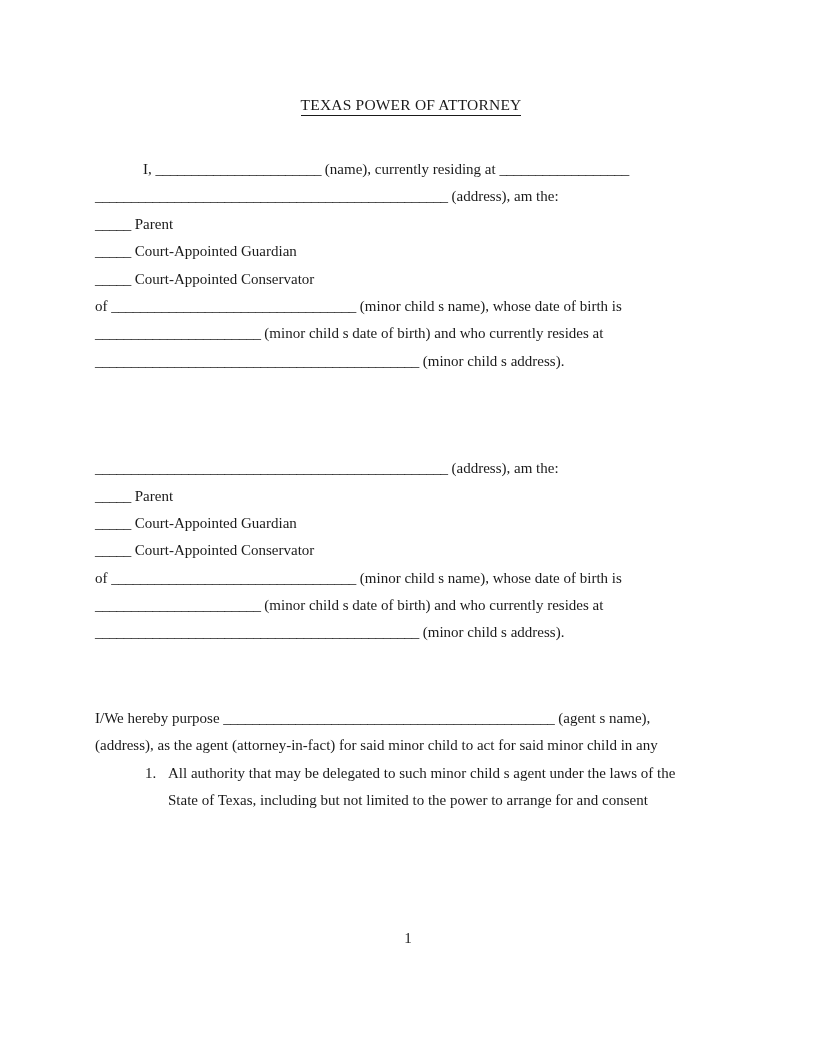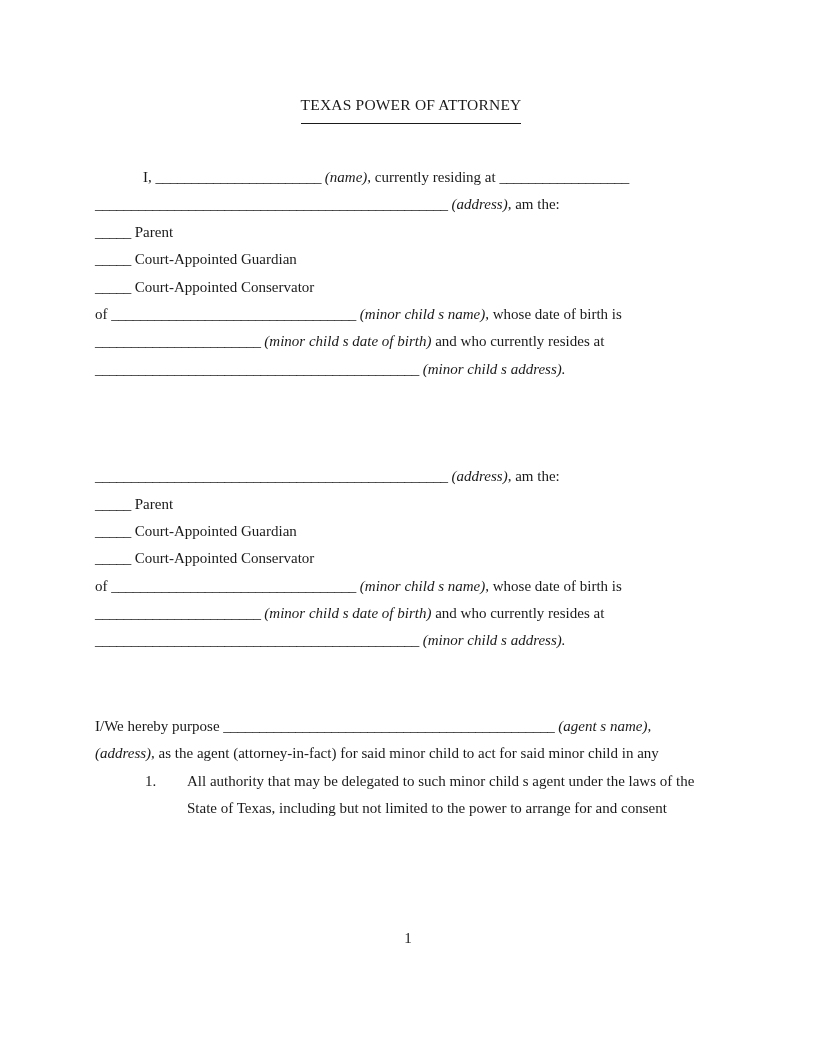--- a/index.html
+++ b/index.html
@@ -29,37 +29,37 @@
   .title-block {
     text-align: center;
     margin-top: 94px;
     line-height: 20px;
   }
   .title-line {
     display: inline-block;
     font-size: 15.5px;
     letter-spacing: 0.2px;
     border-bottom: 1px solid #1a1a1a;
-    padding-bottom: 8px;
+    padding-bottom: 0px;
     white-space: nowrap;
     margin-left: 20px;
   }
   .title-row { line-height: 21px; }
 
   
   .body {
     margin-top: 40px;
     font-size: 15px;
     line-height: 27.4px;
   }
   .line {
     white-space: nowrap;
     height: 27.4px;
   }
-  .ital { font-style: italic; }
+  .ital { }
   .indent-first { display: inline-block; width: 48px; }
 
   .blank {
     font-family: "Liberation Serif", "DejaVu Serif", serif;
     letter-spacing: -0.3px;
     white-space: pre;
   }
   .spacer-28 { height: 28px; }
   .spacer-52 { height: 52px; }
   .spacer-58 { height: 58px; }
@@ -70,21 +70,21 @@
     padding-left: 73px;
     font-size: 15px;
     line-height: 27.4px;
   }
   .list-marker {
     position: absolute;
     left: 50px;
     top: 0;
     font-size: 15px;
   }
-  .list-text { white-space: nowrap; margin-left: 19px; }
+  .list-text { white-space: nowrap; }
 
   
   .page-number {
     position: absolute;
     left: 0;
     top: 930px;
     width: 816px;
     text-align: center;
     font-size: 15px;
   }

